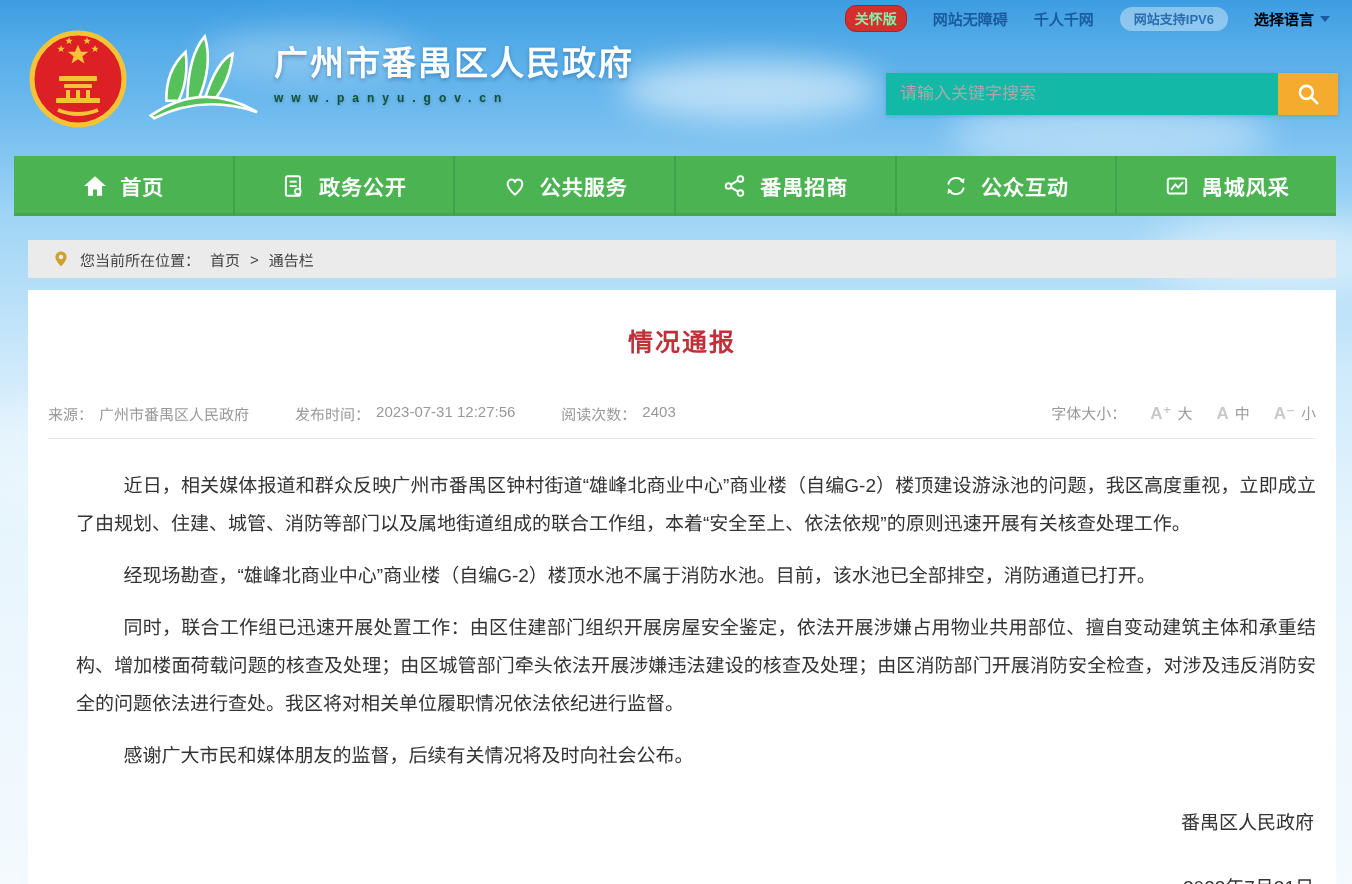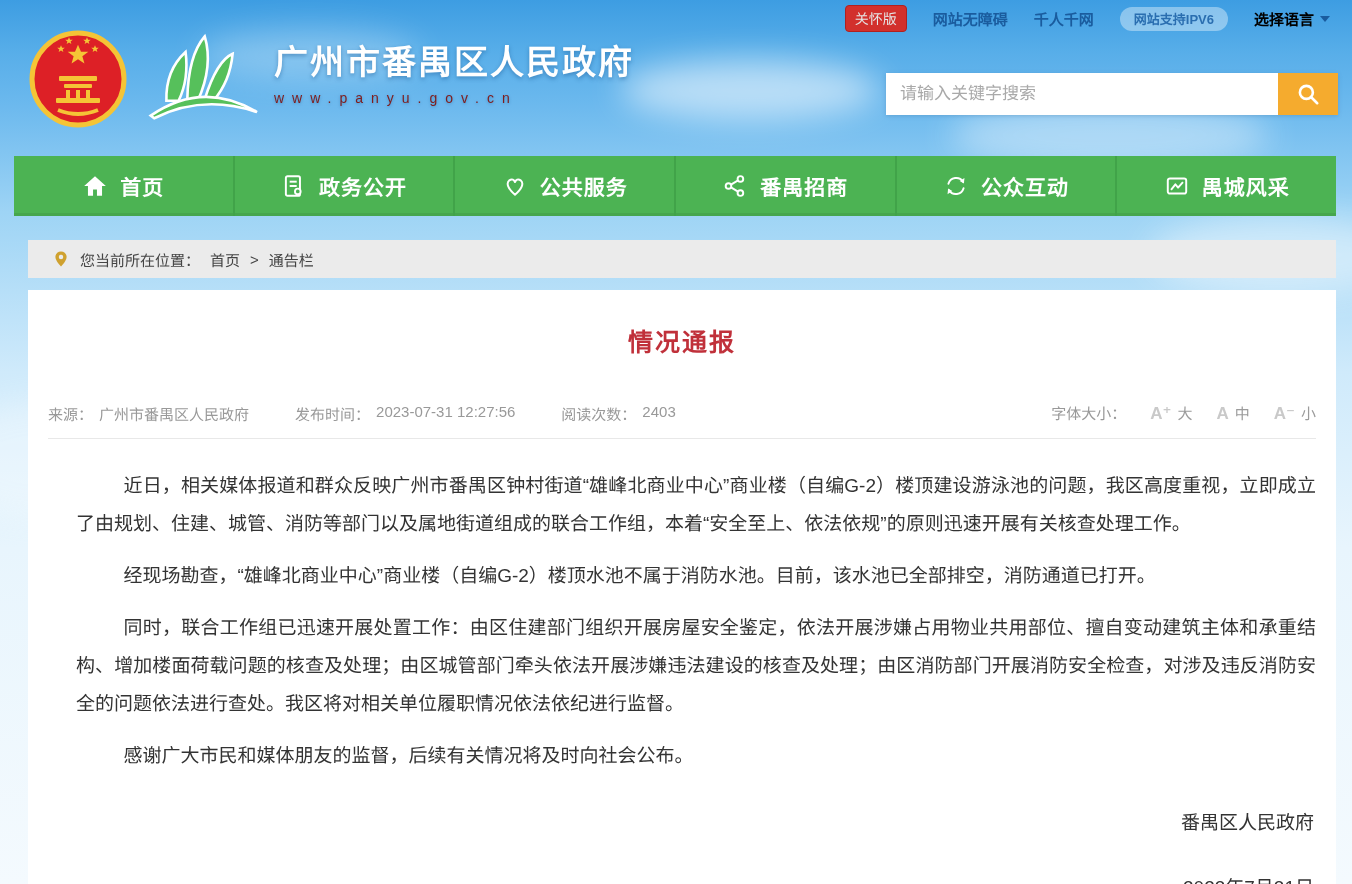--- a/index.html
+++ b/index.html
@@ -11,43 +11,43 @@
     background-color:#7ec3f0;
   }
   .sky { position:absolute; inset:0;
     background:linear-gradient(180deg,#3d9de2 0%,#58aee9 6%,#6cb9ee 12%,#9ed4f5 24%,#cfeafb 42%,#e8f5fd 62%,#f4fafe 100%);
   }
   .cloud { position:absolute; background:rgba(255,255,255,.55); border-radius:50%; filter:blur(16px); }
 
   
   .topbar { position:absolute; top:5px; right:22px; display:flex; align-items:center; gap:26px; z-index:5; }
   .topbar .link { color:#1a5c9e; font-weight:bold; font-size:15px; cursor:pointer; }
-  .badge-care { background:#d2302c; color:#e5e5e5; font-size:14px; font-weight:normal;
-    padding:2px 9px 3px; border-radius:4px; border:1px solid #b02020; cursor:pointer; }
+  .badge-care { background:#d2302c; color:#86efac; font-size:14px; font-weight:bold;
+    padding:2px 9px 3px; border-radius:11px; border:1px solid #b02020; cursor:pointer; }
   .pill-ipv6 { background:rgba(255,255,255,.38); color:#2a6eb0; font-size:13px; font-weight:bold;
     padding:2px 14px 3px; border-radius:12px; cursor:pointer; }
   .lang { display:flex; align-items:center; gap:6px; color:#000000; font-weight:bold; font-size:15px; cursor:pointer; }
   .caret-down { width:0; height:0; border-left:5px solid transparent; border-right:5px solid transparent;
     border-top:6px solid #1a5c9e; display:inline-block; }
 
   
   .header { position:absolute; top:28px; left:28px; display:flex; align-items:center; z-index:4; }
   .emblem { width:100px; height:102px; }
   .logo { margin-left:14px; }
   .titleblock { margin-left:10px; padding-bottom:18px; }
   .site-title { color:#fff; font-size:34px; font-weight:bold; letter-spacing:2px;
     text-shadow:0 2px 4px rgba(20,80,140,.45); }
-  .site-url { color:#7f1d1d; font-size:14px; font-weight:normal; letter-spacing:8px; margin-top:6px;
+  .site-url { color:#14532d; font-size:12px; font-weight:bold; letter-spacing:8px; margin-top:6px;
     text-shadow:0 1px 3px rgba(20,80,140,.4); }
 
   
   .search { position:absolute; top:73px; left:886px; width:452px; height:42px; display:flex; z-index:5;
     box-shadow:0 1px 4px rgba(40,90,140,.25); }
   .search input { flex:1; height:42px; border:none; outline:none; padding:0 14px; font-size:17px;
-    color:#333; background:#ffffff; font-family:"Liberation Sans","DejaVu Sans",sans-serif; }
+    color:#333; background:#14b8a6; font-family:"Liberation Sans","DejaVu Sans",sans-serif; }
   .search input::placeholder { color:#a9a9a9; }
   .search-btn { width:60px; height:42px; background:#f5ab2e; border:none; cursor:pointer;
     display:flex; align-items:center; justify-content:center; }
 
   
   .nav { position:absolute; top:156px; left:14px; width:1322px; height:60px; display:flex;
     background:#4cb353; box-shadow:inset 0 -3px 0 rgba(0,0,0,.07); z-index:4; }
   .nav-item { flex:1; display:flex; align-items:center; justify-content:center; gap:12px;
     border-right:2px solid #41a349; cursor:pointer; }
   .nav-item:last-child { border-right:none; }

